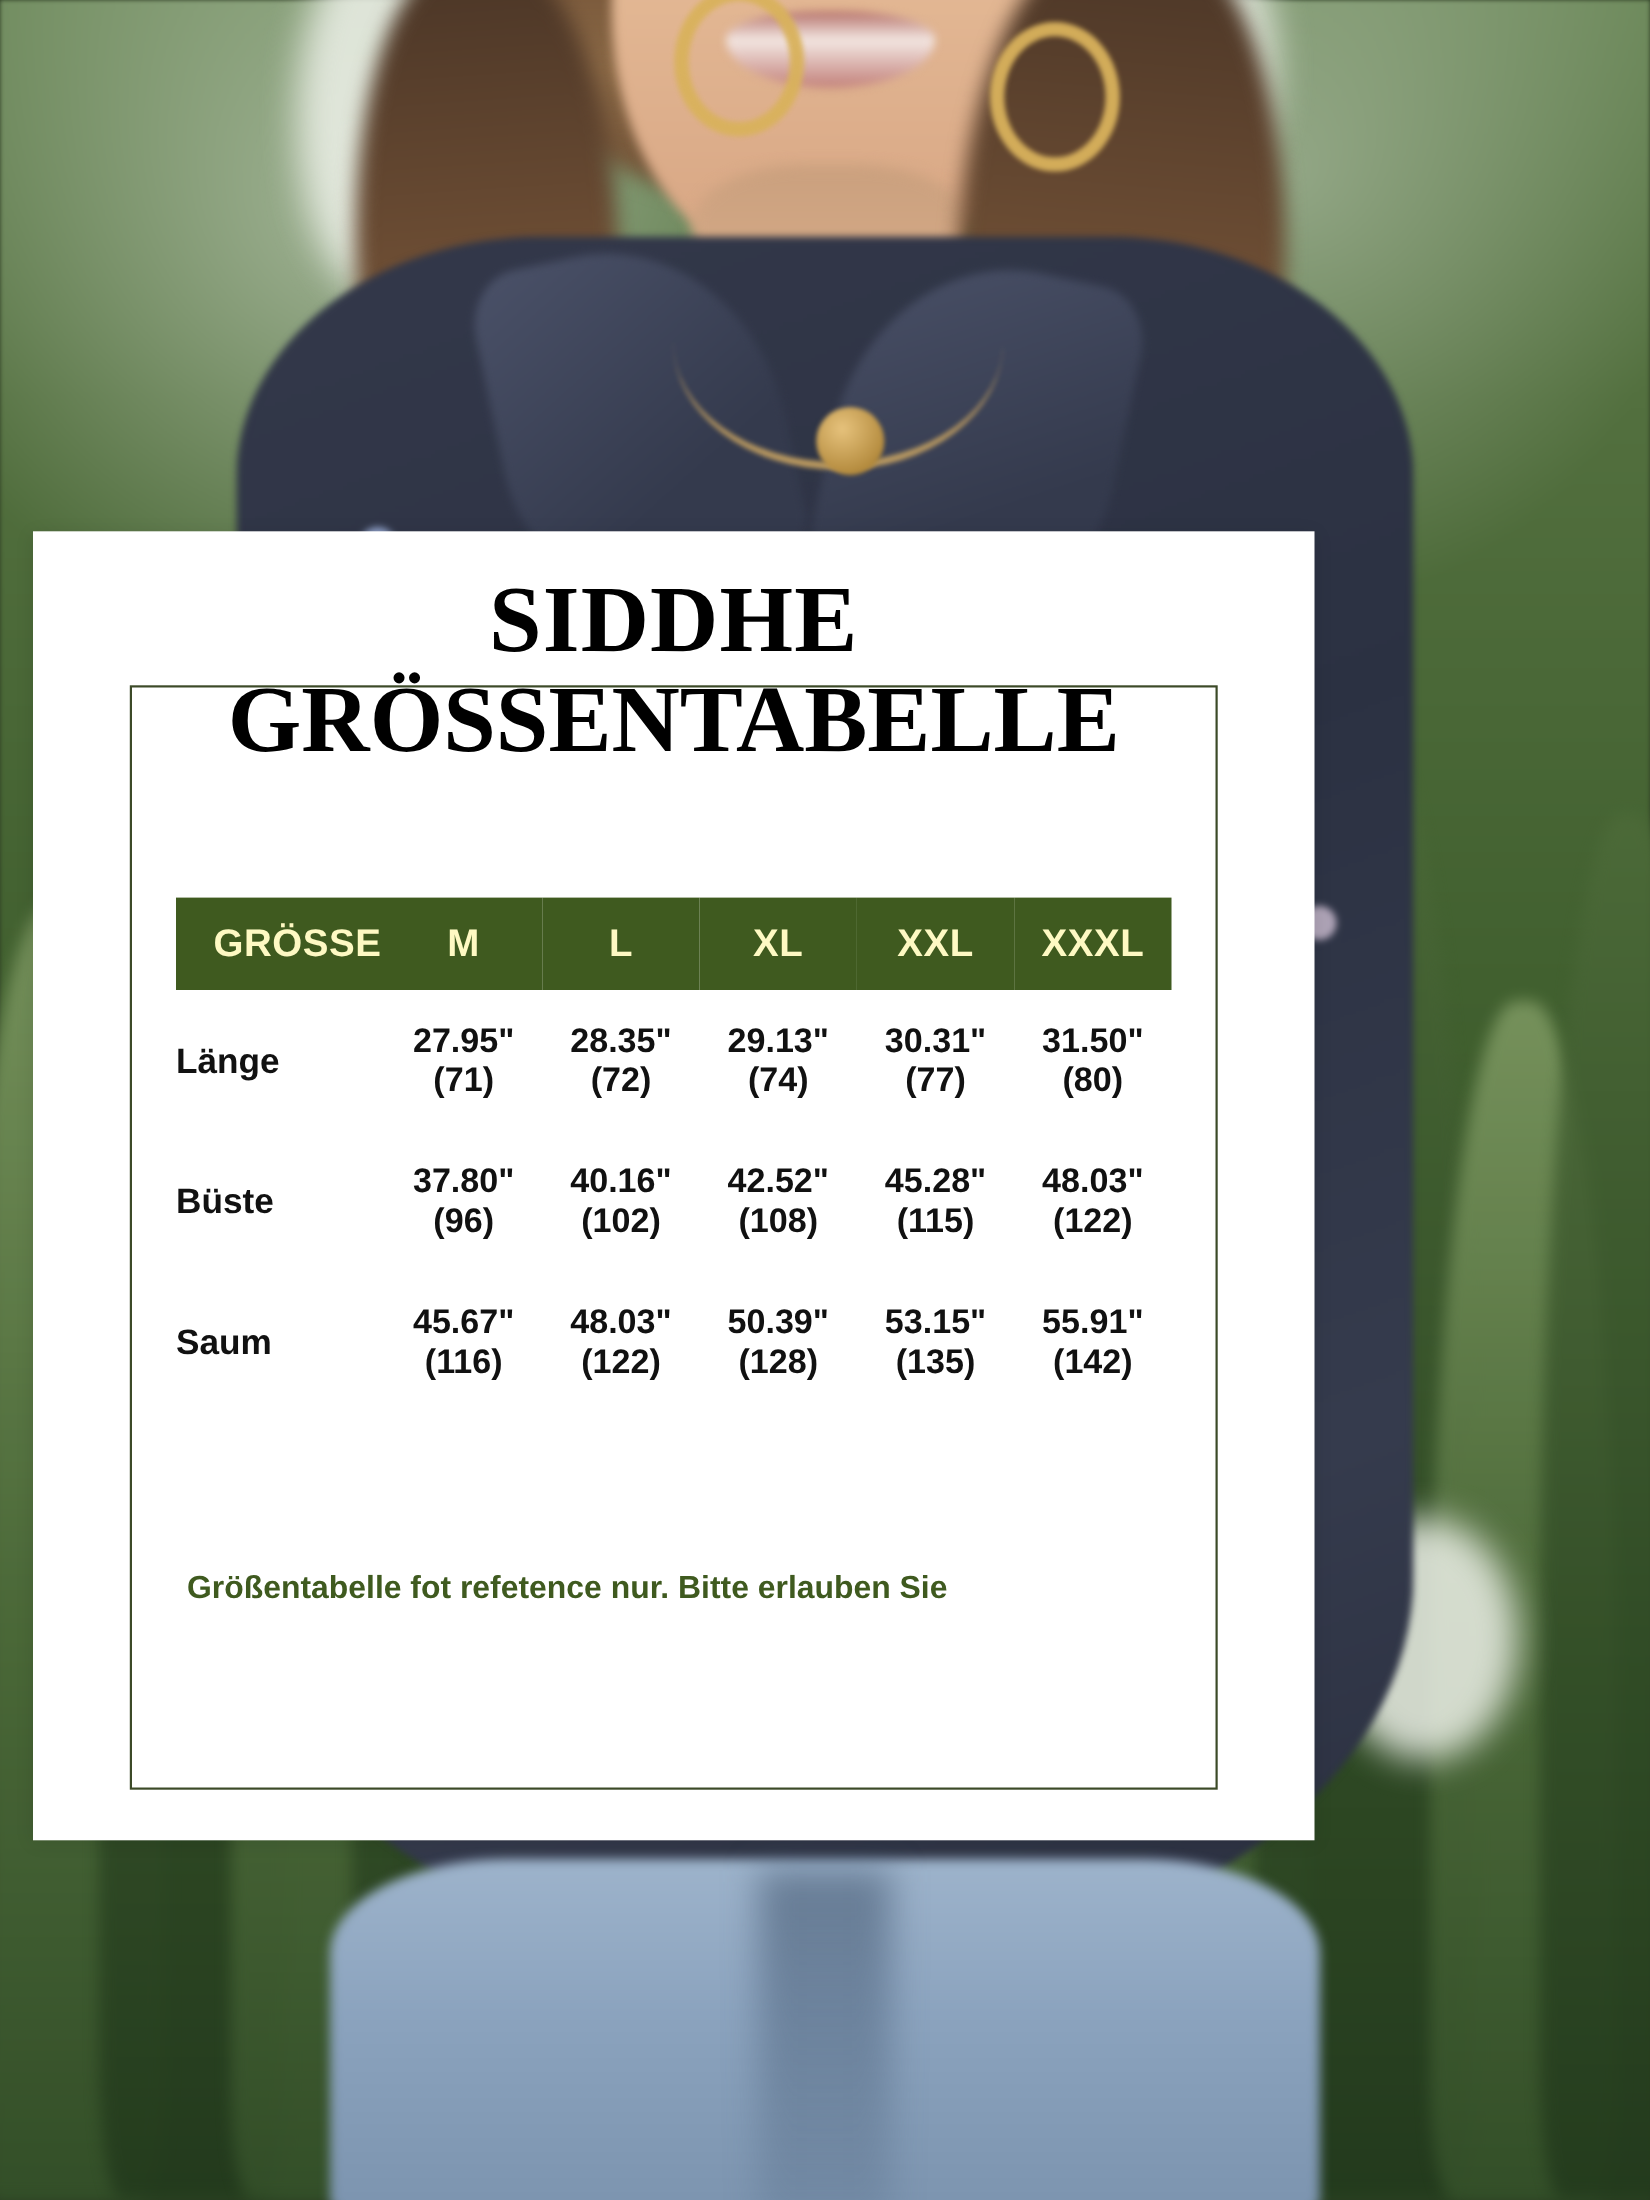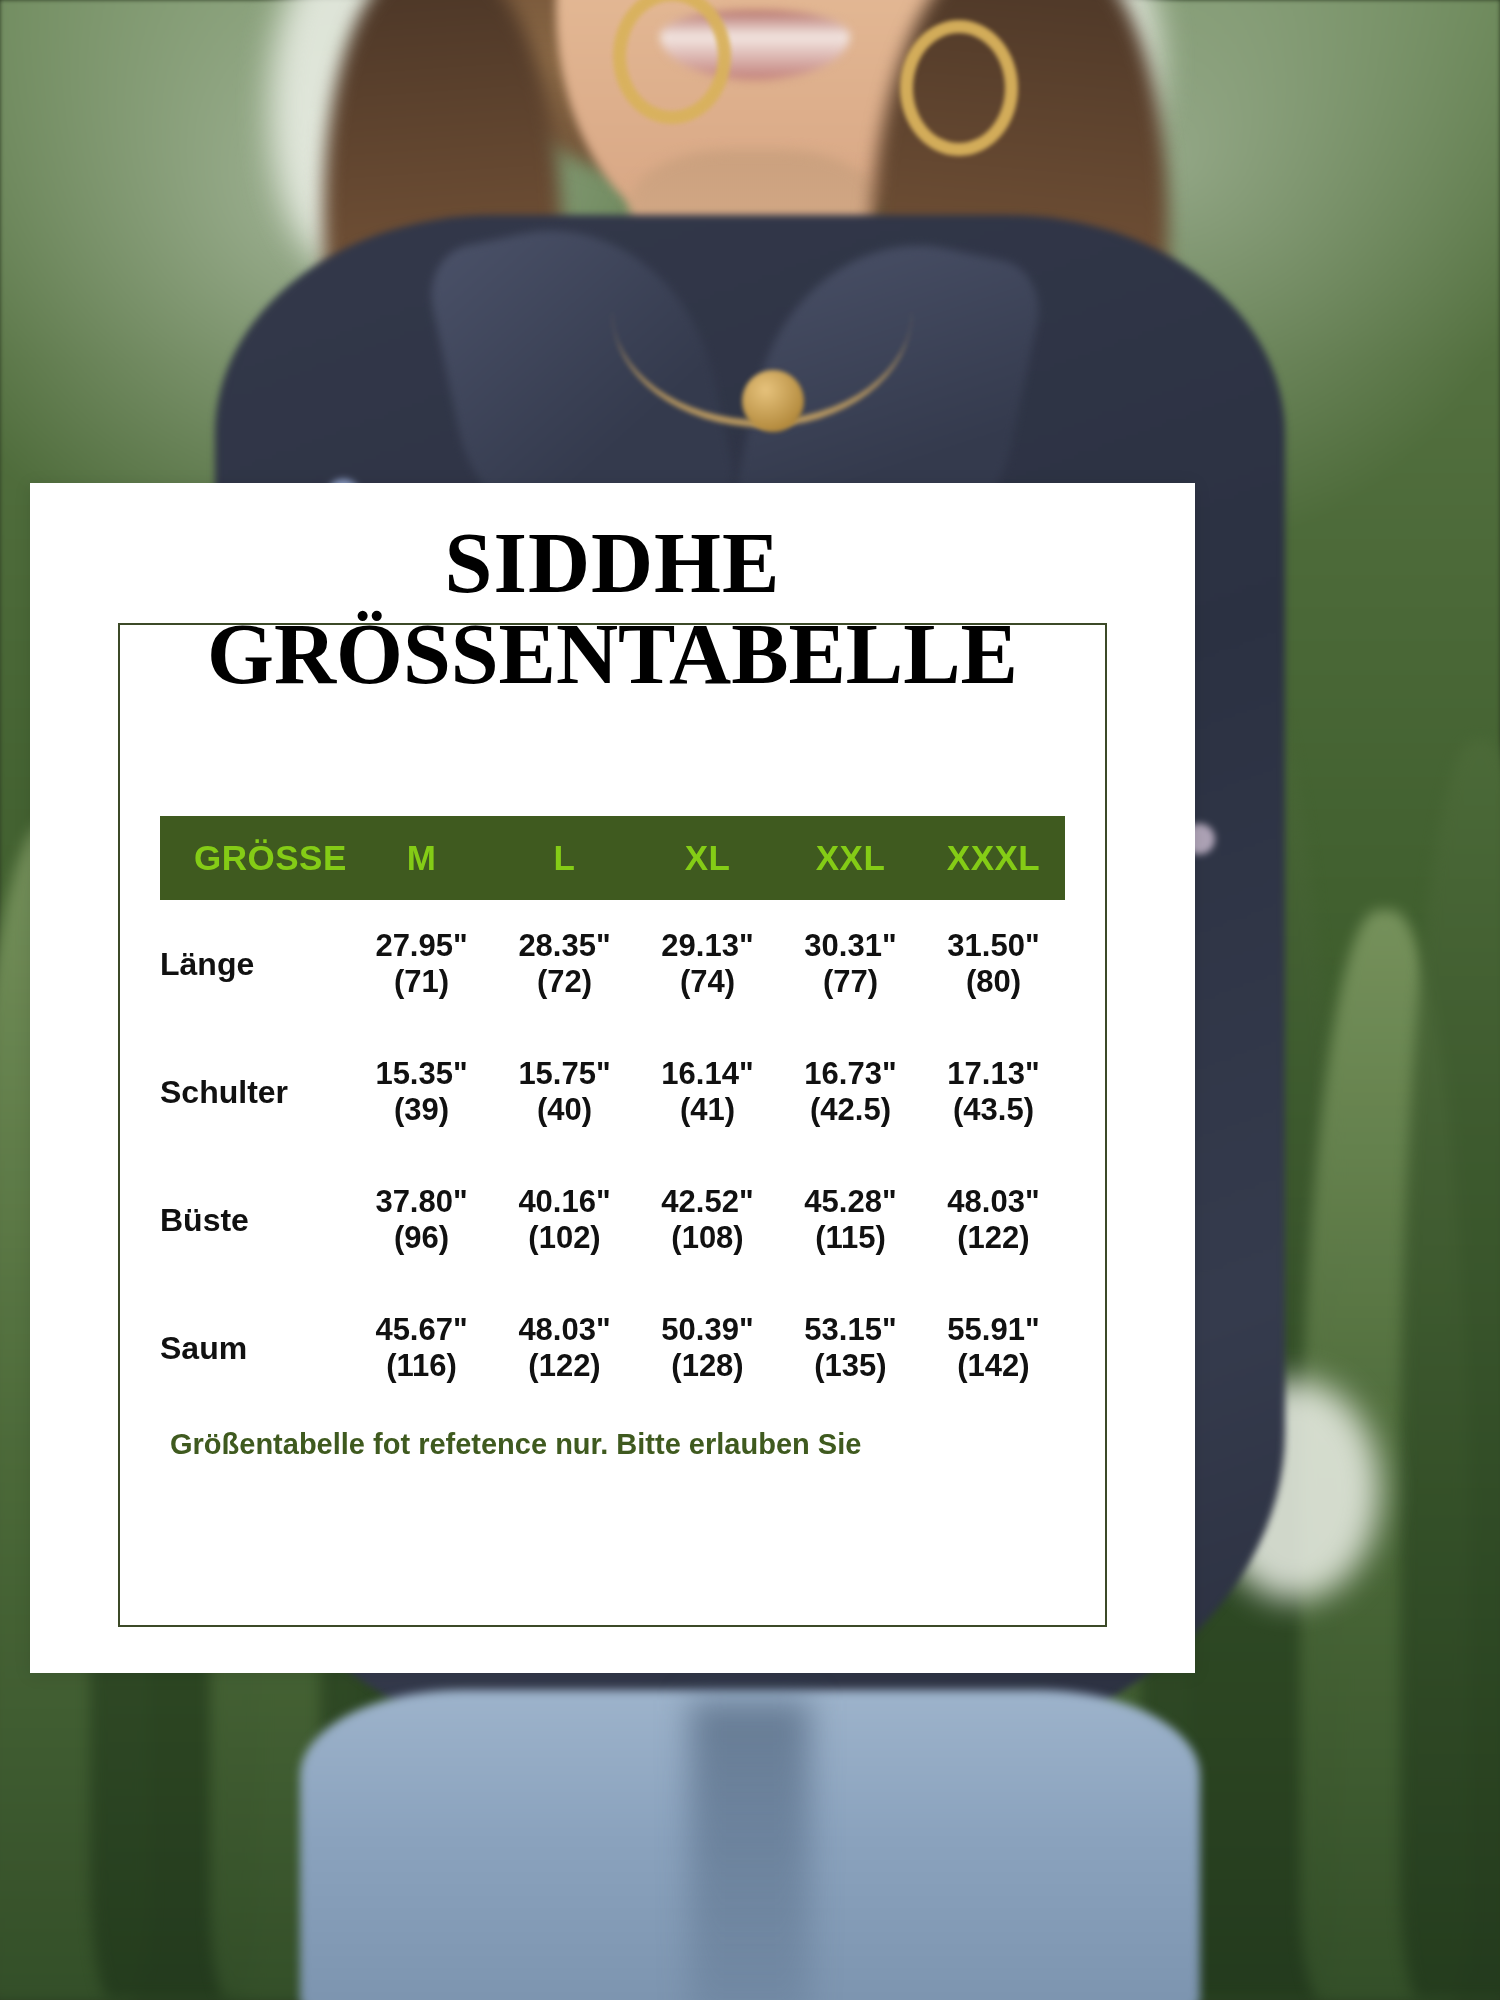--- a/index.html
+++ b/index.html
@@ -221,21 +221,21 @@
   }
   table.size-table {
     width: 100%;
     border-collapse: collapse;
     table-layout: fixed;
   }
   table.size-table thead tr {
     background: #3f5a1f;
   }
   table.size-table thead th {
-    color: #84cc16;
+    color: #fef9c3;
     font-size: 35px;
     font-weight: bold;
     padding: 22px 0;
     text-align: center;
     letter-spacing: 0.5px;
     margin-top: 32px;
   }
   table.size-table thead th.first { text-align: left; padding-left: 34px; }
   table.size-table tbody td {
     font-size: 31px;
@@ -334,28 +334,20 @@
       <tbody>
         <tr>
           <td class="rowlabel">Länge</td>
           <td>27.95"(71)</td>
           <td>28.35"(72)</td>
           <td>29.13"(74)</td>
           <td>30.31"(77)</td>
           <td>31.50"(80)</td>
         </tr>
         <tr>
-          <td class="rowlabel">Schulter</td>
-          <td>15.35"(39)</td>
-          <td>15.75"(40)</td>
-          <td>16.14"(41)</td>
-          <td>16.73"(42.5)</td>
-          <td>17.13"(43.5)</td>
-        </tr>
-        <tr>
           <td class="rowlabel">Büste</td>
           <td>37.80"(96)</td>
           <td>40.16"(102)</td>
           <td>42.52"(108)</td>
           <td>45.28"(115)</td>
           <td>48.03"(122)</td>
         </tr>
         <tr>
           <td class="rowlabel">Saum</td>
           <td>45.67"(116)</td>

